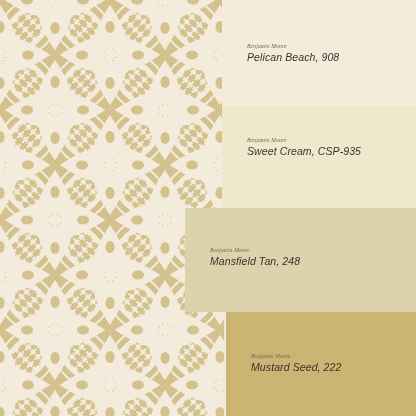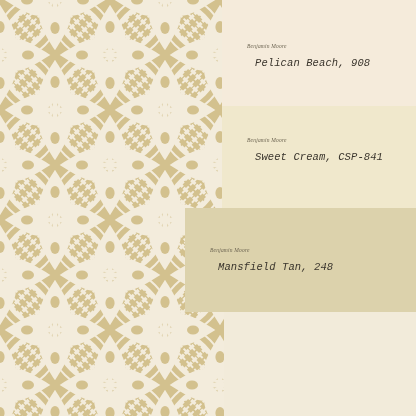--- a/index.html
+++ b/index.html
@@ -33,26 +33,26 @@
   .brand{
     font-family:"Liberation Serif", serif;
     font-style:italic;
     font-size:5.5px;
     letter-spacing:.2px;
     color:#6d6552;
     margin:0 0 2px 0;
     line-height:1;
   }
   .cname{
-    font-family:Liberation Mono, monospace;
+    font-family:Liberation Sans, sans-serif;
     font-style:italic;
     font-size:10.5px;
     letter-spacing:.1px;
     color:#39342c;
-    margin:8px;
+    margin:0;
     line-height:1;
   }
 </style>
 </head>
 <body>
 
 <div id="board" style="background: rgb(242, 235, 218);">
 
   <div id="pattern-panel" style="background: rgb(211, 193, 142);">
     <svg id="pattern-svg" viewBox="0 0 224 416" preserveAspectRatio="xMinYMin slice" xmlns="http://www.w3.org/2000/svg">
@@ -292,26 +292,32 @@
     <div class="swatch" id="sw0" style="background: rgb(245, 235, 219); top: 0px; height: 106px; width: 194px;">
       <div class="swatch-text" style="top: 44px;">
         <p class="brand">Benjamin Moore</p>
         <p class="cname">Pelican Beach, 908</p>
       </div>
     </div>
 
     <div class="swatch" id="sw1" style="background: rgb(240, 232, 204); top: 106px; height: 102px; width: 194px;">
       <div class="swatch-text" style="top: 32px;">
         <p class="brand">Benjamin Moore</p>
-        <p class="cname">Sweet Cream, CSP-841</p>
+        <p class="cname">Sweet Cream, CSP-935</p>
       </div>
     </div>
 
     <div class="swatch" id="sw2" style="background: rgb(220, 210, 172); top: 208px; height: 104px; width: 198px; padding-left: 33px;">
       <div class="swatch-text" style="top: 40px;">
         <p class="brand">Benjamin Moore</p>
         <p class="cname">Mansfield Tan, 248</p>
       </div>
     </div>
 
+    <div class="swatch" id="sw3" style="background: rgb(204, 180, 115); top: 312px; height: 104px; width: 190px;">
+      <div class="swatch-text" style="top: 42px;">
+        <p class="brand">Benjamin Moore</p>
+        <p class="cname">Mustard Seed, 222</p>
+      </div>
+    </div>
 
   </div>
 </div>
 
 </body></html>

